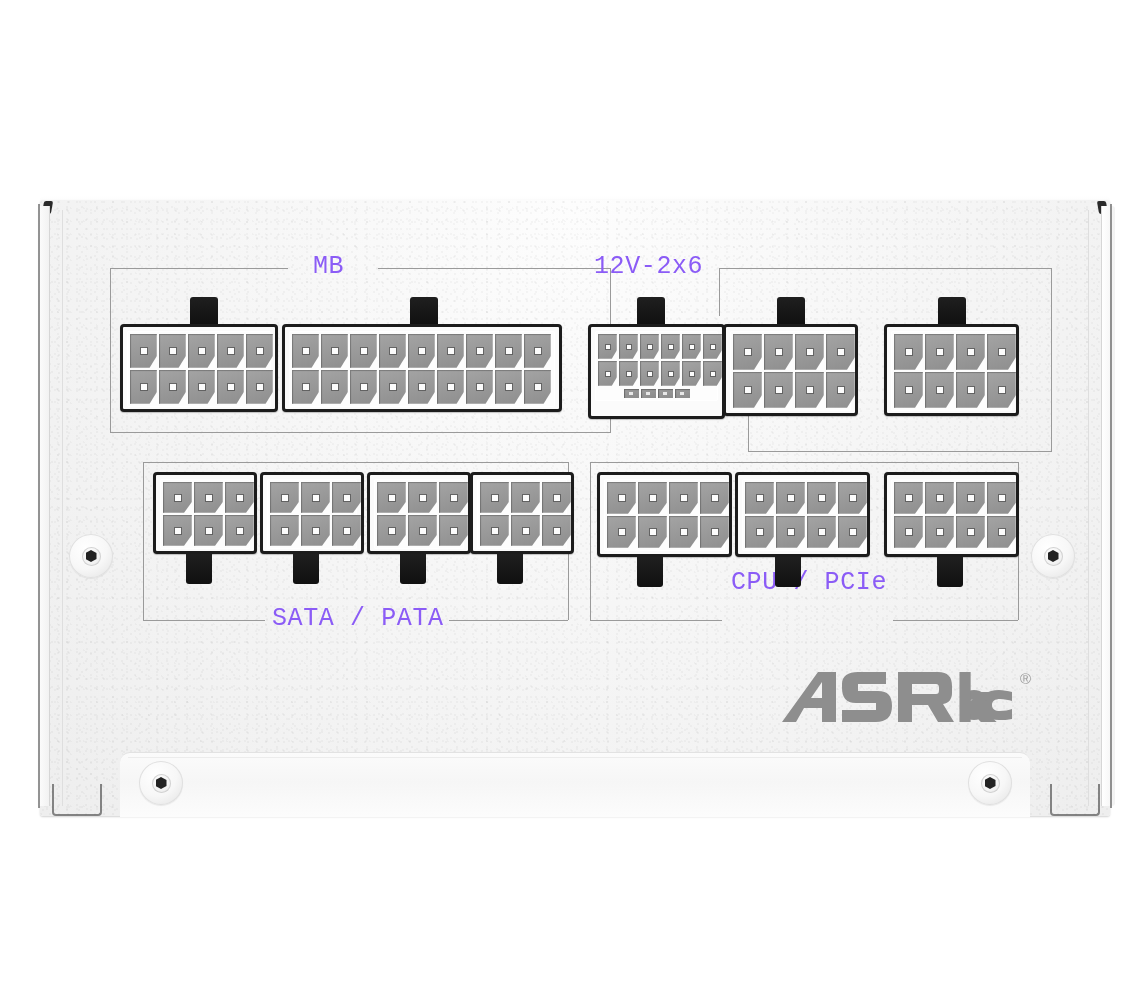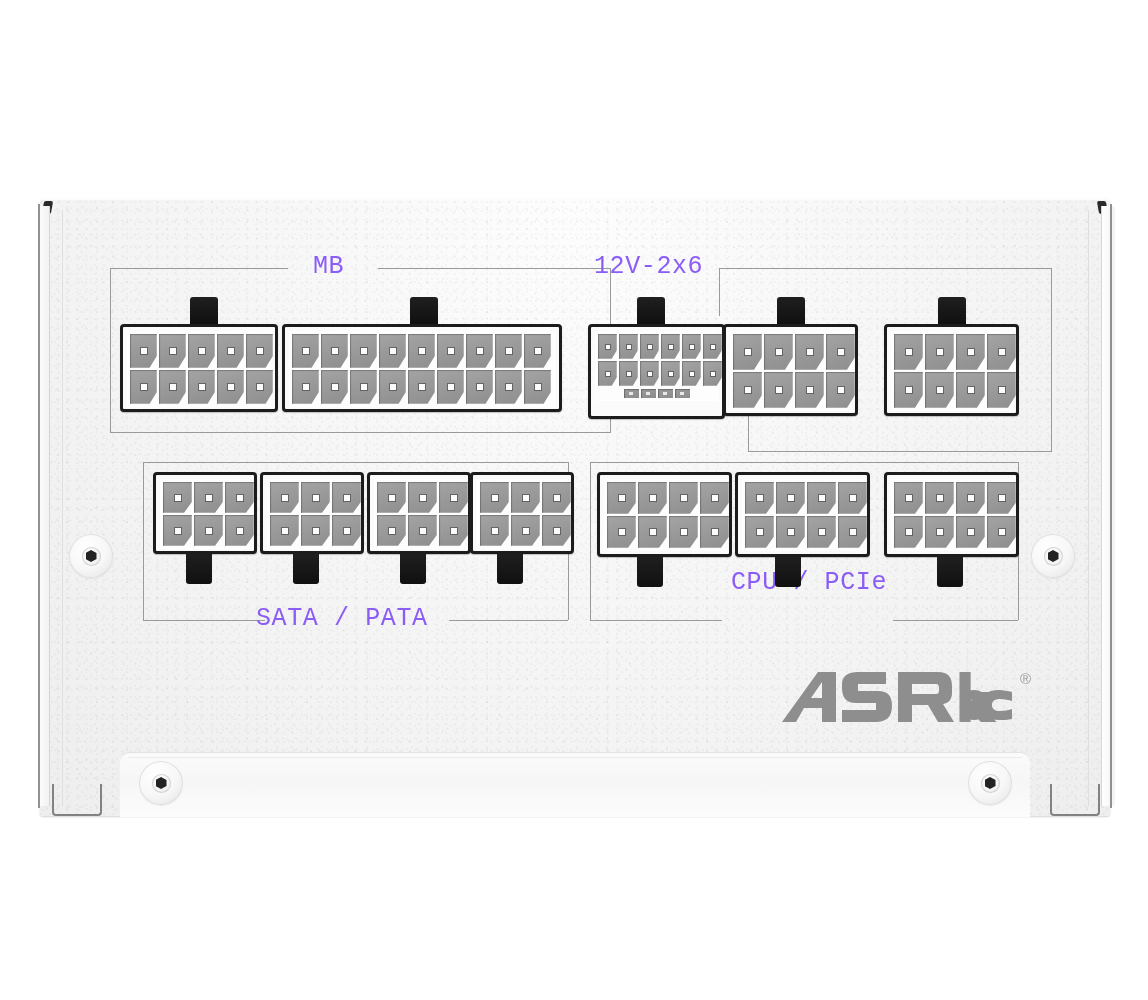--- a/index.html
+++ b/index.html
@@ -432,21 +432,21 @@
   </div>
 </div>
 
 <div>
   <div class="frame-line fl-h" style="left:143px;top:462px;width:425px;"></div>
   <div class="frame-line fl-v" style="left:143px;top:462px;height:158px;"></div>
   <div class="frame-line fl-v" style="left:568px;top:462px;height:158px;"></div>
   <div class="frame-line fl-h" style="left:143px;top:620px;width:122px;"></div>
   <div class="frame-line fl-h" style="left:449px;top:620px;width:119px;"></div>
 </div>
-<div class="section-label" style="left:256px;top:604px;text-align:center;">SATA / PATA</div>
+<div class="section-label" style="left:272px;top:604px;text-align:center;">SATA / PATA</div>
 
 <div class="conn" style="left:153px;top:472px;width:104px;height:82px;">
   <div class="conn-inner">
     <div class="pin-grid" style="grid-template-columns:repeat(3,29px);grid-template-rows:repeat(2,31px);">
       <div class="pin chamfer">
           <i class="pin-contact"></i>
         </div>
       <div class="pin chamfer">
           <i class="pin-contact"></i>
         </div>

